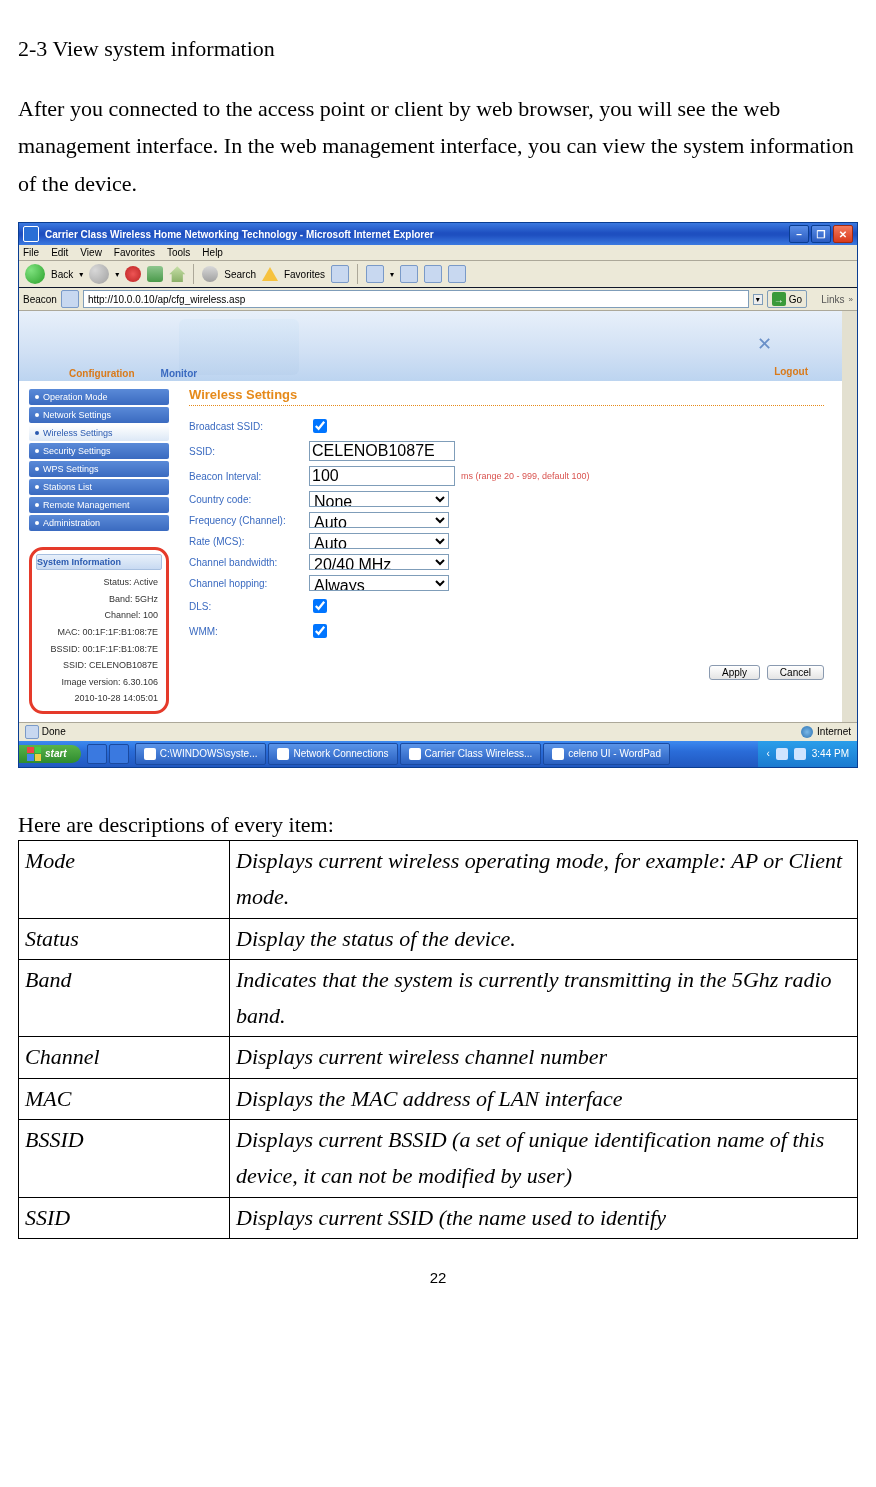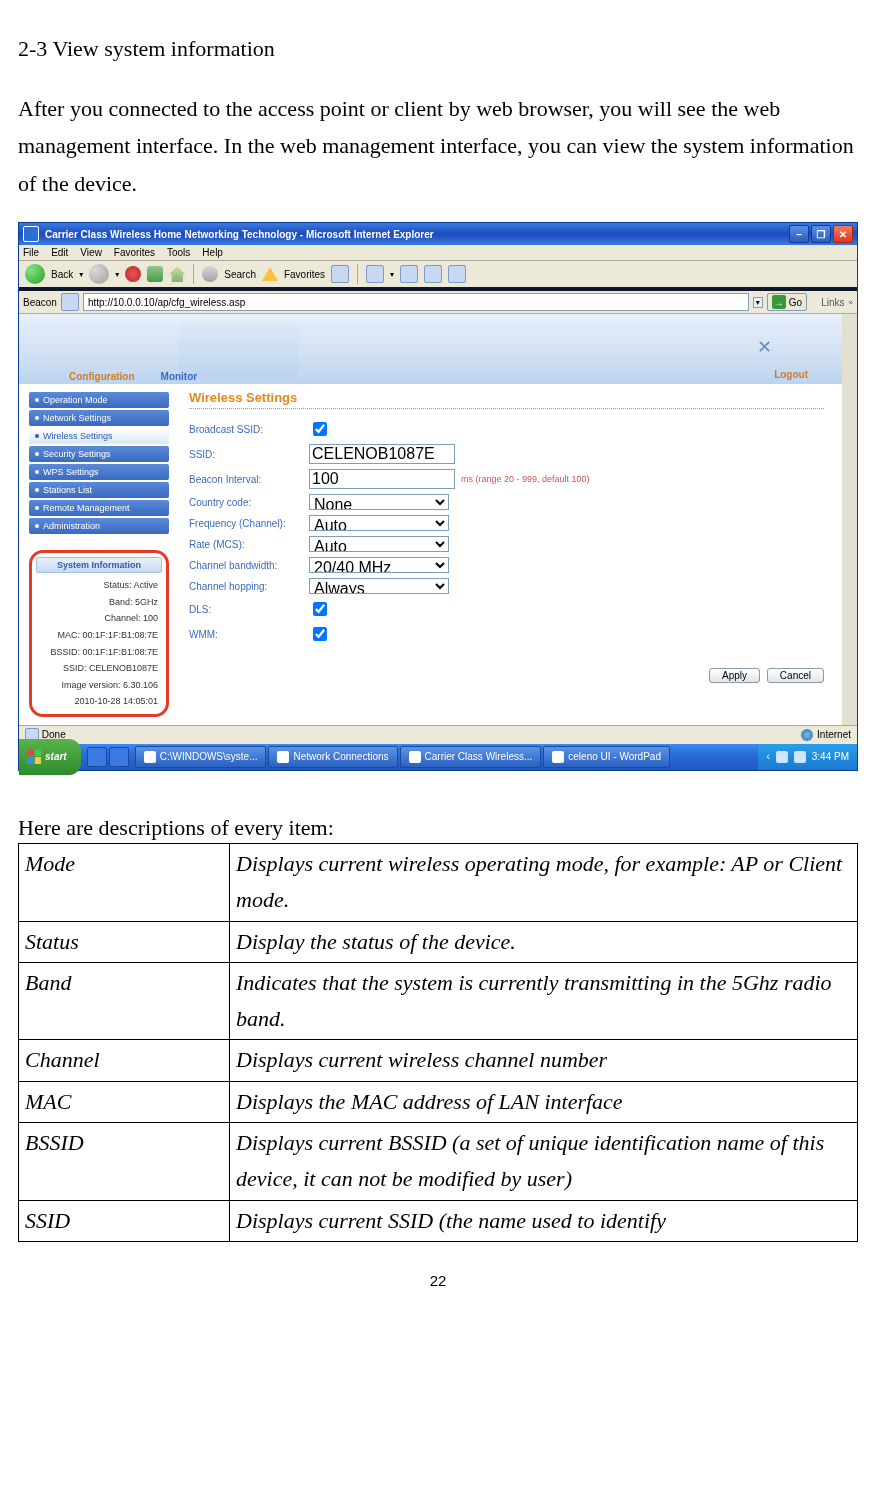--- a/index.html
+++ b/index.html
@@ -46,21 +46,21 @@
     display:flex; align-items:center; justify-content:center;
     color:#fff; font-size:10px; font-weight:bold;
   }
   .win-btn.close { background:linear-gradient(#f47a5d,#d83a1c); border-color:#a02a12;}
   .menubar {
     background:#ece9d8; border-bottom:1px solid #aca899;
     padding:2px 4px; display:flex; gap:12px;
     font-size:10px; color:#000;
   }
   .toolbar {
-    background:#ece9d8; border-bottom:4px solid #0f172a;
+    background:#ece9d8; border-bottom:1px solid #0f172a;
     padding:3px 6px; display:flex; align-items:center; gap:6px;
     font-size:10px;
   }
   .nav-circle {
     width:20px; height:20px; border-radius:50%;
     display:inline-block;
   }
   .nav-back { background:radial-gradient(circle at 30% 30%,#7fe27f,#2aa02a); }
   .nav-fwd { background:radial-gradient(circle at 30% 30%,#d8d8d8,#a0a0a0); }
   .tb-icon { width:16px; height:16px; display:inline-block; }
@@ -129,21 +129,21 @@
 
   .sysinfo-box {
     margin-top:16px;
     border:3px solid #e53a2a; border-radius:14px;
     padding:4px;
     font-size:9px;
   }
   .sysinfo-title {
     background:linear-gradient(#e8f0fa,#c8daf2);
     border:1px solid #a8c0e0;
-    text-align:center; color:#2a5ab0; font-weight:bold;
+    color:#2a5ab0; font-weight:bold;
     padding:2px 0; margin-bottom:4px; border-radius:2px;
   }
   .sysinfo-row { padding:2px 4px; color:#333; line-height:1.4;text-align:right; }
 
   .main-panel { flex:1; padding:6px 18px 24px 14px; }
   .panel-title {
     color:#e68a1a; font-size:13px; font-weight:bold;
     border-bottom:1.5px dotted #e68a1a; padding-bottom:3px;
     margin-bottom:10px;
   }
@@ -175,21 +175,21 @@
   }
   .status-right { display:flex; align-items:center; gap:4px; }
   .ic-internet { width:12px;height:12px;background:radial-gradient(circle,#7ab8e8,#2a70b0);border-radius:50%;}
 
   .taskbar {
     height:26px;
     background:linear-gradient(to bottom,#3d8af0 0%,#2a6cd8 40%,#2158c0 100%);
     display:flex; align-items:center; font-size:10px; color:#fff;
   }
   .start-btn {
-    height:36px; padding:0 14px 0 8px;
+    height:18px; padding:0 14px 0 8px;
     background:linear-gradient(to bottom,#59b34a,#2e8b2e);
     display:flex; align-items:center; gap:4px;
     border-radius:0 12px 12px 0; font-weight:bold; font-style:italic;
   }
   .start-logo { width:14px;height:14px;display:grid;grid-template-columns:1fr 1fr;grid-template-rows:1fr 1fr;gap:1px;}
   .start-logo span:nth-child(1){background:#e44;}
   .start-logo span:nth-child(2){background:#4c4;}
   .start-logo span:nth-child(3){background:#48e;}
   .start-logo span:nth-child(4){background:#ec4;}
   .ql { display:flex; gap:2px; margin:0 6px;}

